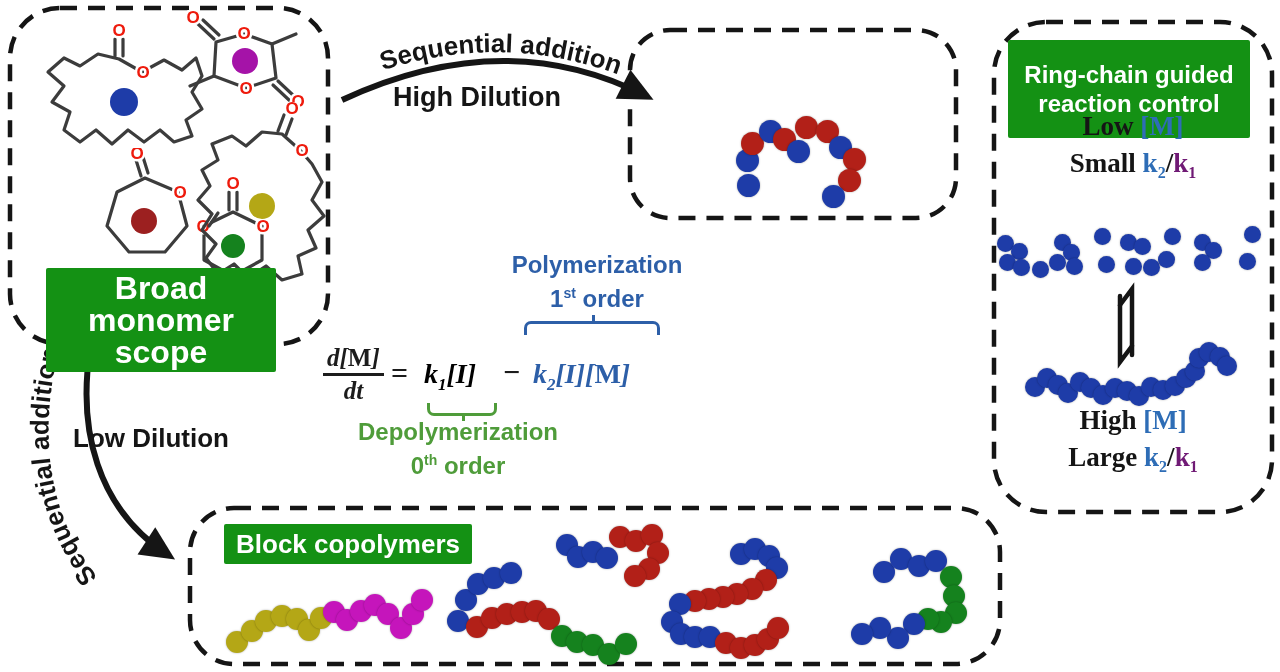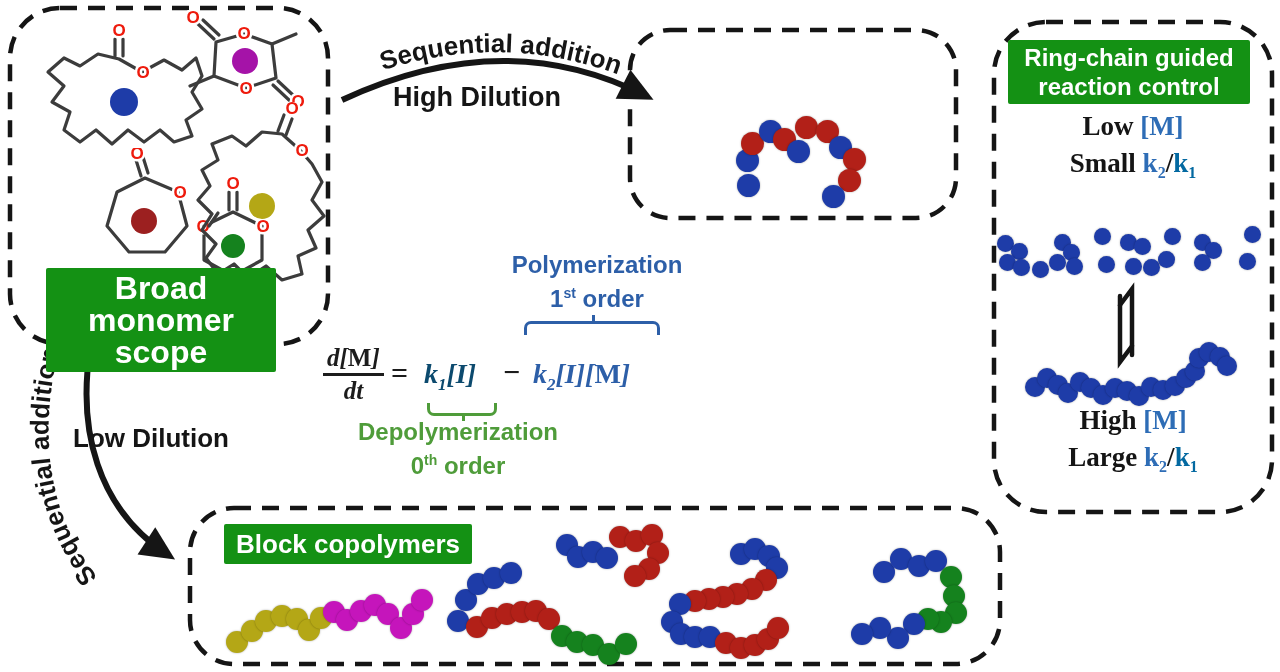--- a/index.html
+++ b/index.html
@@ -6,41 +6,41 @@
   #page{position:relative;width:1280px;height:672px;background:#fff;overflow:hidden;
         font-family:"Liberation Sans",sans-serif;}
   #fig-svg{position:absolute;left:0;top:0;z-index:1;}
   .layer{position:absolute;left:0;top:0;width:1280px;height:672px;pointer-events:none;}
   .beads{z-index:2;}
   .bead{position:absolute;border-radius:50%;box-shadow:0 0 2px rgba(0,0,0,.35);}
   .green-label{position:absolute;z-index:3;background:#149114;color:#fff;font-weight:bold;
                text-align:center;padding:4px 12px;border-radius:2px;}
   .lbl-monomer{left:46px;top:268px;width:206px;font-size:32px;line-height:32px;}
   .lbl-random{left:668px;top:46px;font-size:26px;line-height:34px;}
-  .lbl-ringchain{left:1008px;top:40px;width:230px;font-size:24px;line-height:29px;padding:3px 6px;}
+  .lbl-ringchain{left:1008px;top:40px;width:230px;font-size:24px;line-height:29px;padding:20px 6px;}
   .lbl-block{left:224px;top:524px;font-size:26px;line-height:32px;}
   .plain-label{position:absolute;z-index:3;color:#151515;font-weight:bold;text-align:center;}
   #high-dilution{left:382px;top:82px;width:190px;font-size:27px;}
   #low-dilution{left:66px;top:423px;width:170px;font-size:26px;}
   
   .serif-state{position:absolute;z-index:3;width:282px;left:992px;text-align:center;
                font-family:"Liberation Serif",serif;font-weight:bold;font-size:27px;color:#151515;}
   .serif-state .line{line-height:37px;}
-  .mblue{color:#2e6db6;} .kgreen{color:#0369a1;}
+  .mblue{color:#2e6db6;} .kgreen{color:#701a75;}
   .serif-state sub{font-size:16px;}
   
   .eq{position:absolute;z-index:3;font-family:"Liberation Serif",serif;font-weight:bold;
       font-style:italic;color:#1c1c1c;font-size:28px;}
   .up{font-style:normal;}
   .eq sub{font-size:17px;font-style:italic;}
   #frac{left:323px;top:344px;text-align:center;font-size:25px;}
   #frac .num{display:block;padding:0 4px 1px 4px;border-bottom:3px solid #1c1c1c;}
   #frac .den{display:block;padding-top:1px;}
   #eq-equals{left:391px;top:356px;font-size:30px;font-style:normal;}
-  #eq-k1{left:424px;top:358px;color:#0c4a6e;}
+  #eq-k1{left:424px;top:358px;color:#000000;}
   #eq-minus{left:503px;top:355px;font-size:30px;font-style:normal;}
   #eq-k2{left:533px;top:358px;color:#2d5fa8;}
   .order-label{position:absolute;z-index:3;font-weight:bold;font-size:24px;text-align:center;line-height:28px;}
   #poly-label{left:497px;top:251px;width:200px;color:#2d5fa8;}
   #depoly-label{left:352px;top:418px;width:212px;color:#4f9c3a;}
   .order-label sup{font-size:14px;margin-top:27px;}
   .brace{position:absolute;z-index:3;}
   #overbrace{left:524px;top:321px;width:130px;height:11px;border:3px solid #2d5fa8;border-bottom:none;
              border-radius:7px 7px 0 0;}
   #overbrace .tick{position:absolute;left:50%;top:-9px;width:3px;height:9px;background:#2d5fa8;}

